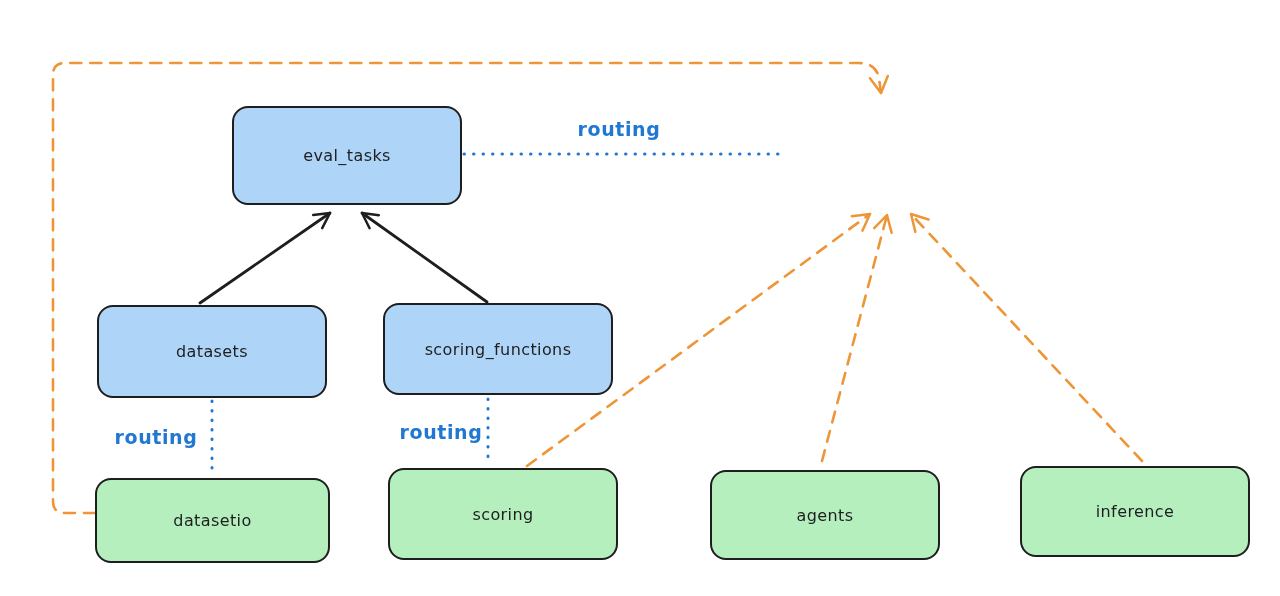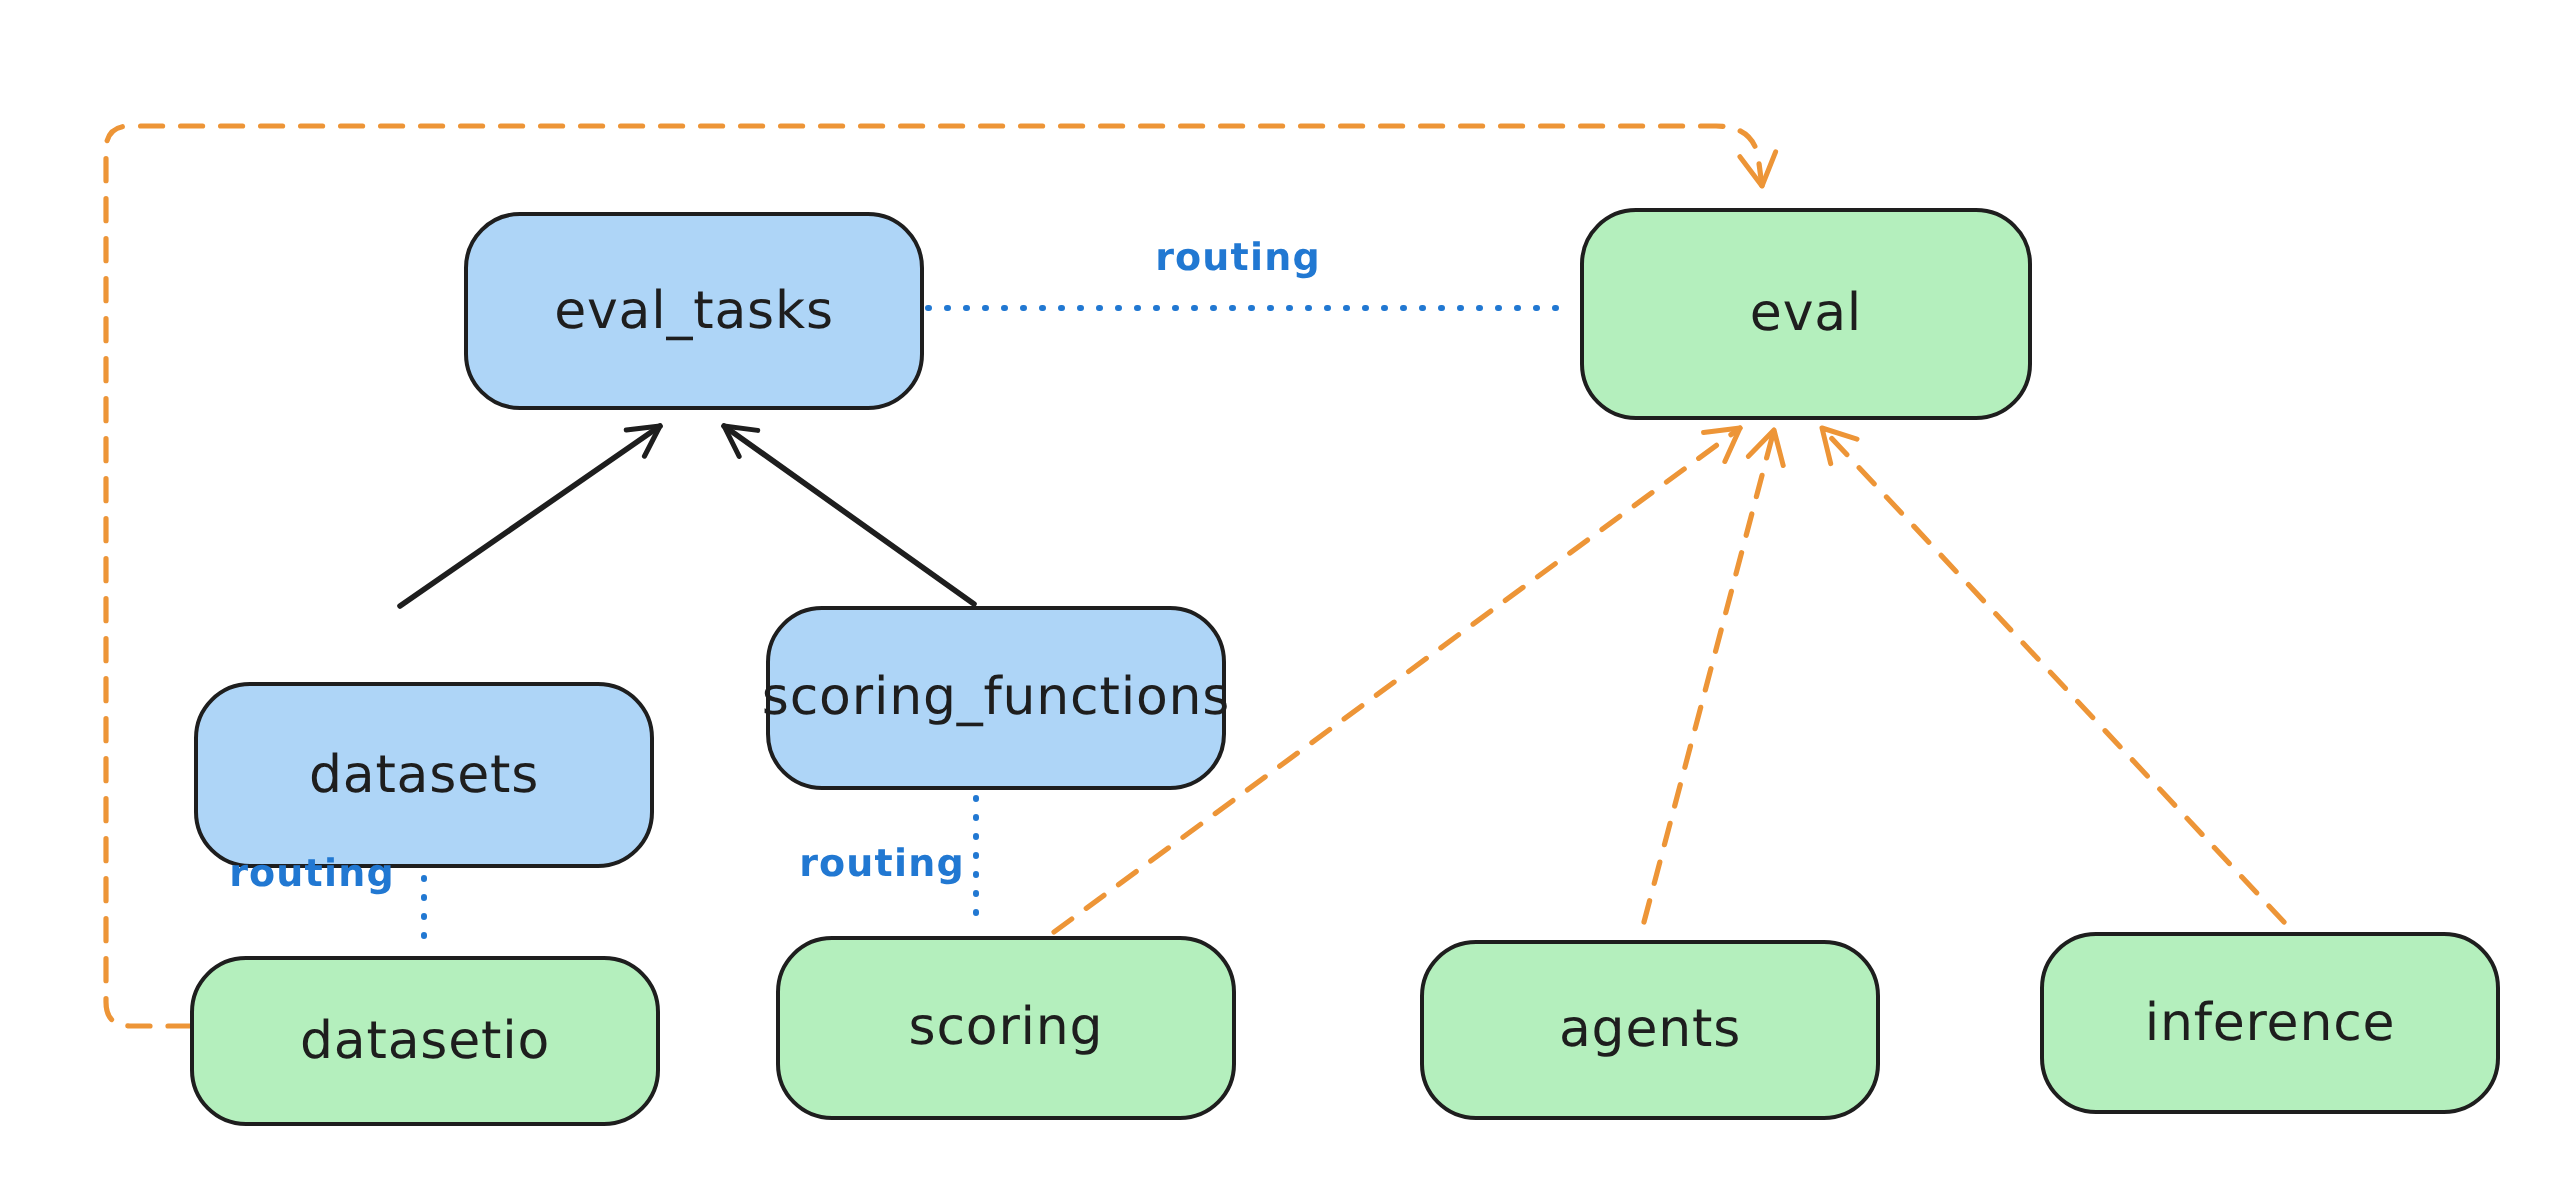--- a/index.html
+++ b/index.html
@@ -9,34 +9,34 @@
     height: 596px;
     background: #ffffff;
     font-family: "DejaVu Sans", sans-serif;
     overflow: hidden;
   }
   svg.edges { position: absolute; left: 0; top: 0; }
   .node {
     position: absolute;
     box-sizing: border-box;
     border: 2.5px solid #1e1e1e;
-    border-radius: 28px;
+    border-radius: 16px;
     display: flex;
     align-items: center;
     justify-content: center;
-    font-size: 26px;
+    font-size: 16px;
     color: #1e1e1e;
     letter-spacing: 0.4px;
   }
   .node-blue  { background: #aed5f7; }
   .node-green { background: #b4efbd; }
 
   .n-eval-tasks        { left: 232px; top: 106px; width: 230px; height: 99px; }
   .n-eval              { left: 790px; top: 104px; width: 226px; height: 106px; }
-  .n-datasets          { left: 97px;  top: 305px; width: 230px; height: 93px; margin-top: 36px; }
+  .n-datasets          { left: 97px;  top: 305px; width: 230px; height: 93px; }
   .n-scoring-functions { left: 383px; top: 303px; width: 230px; height: 92px; }
   .n-datasetio         { left: 95px;  top: 478px; width: 235px; height: 85px; }
   .n-scoring           { left: 388px; top: 468px; width: 230px; height: 92px; }
   .n-agents            { left: 710px; top: 470px; width: 230px; height: 90px; }
   .n-inference         { left: 1020px; top: 466px; width: 230px; height: 91px; justify-content: center; }
 
   .edge-label {
     position: absolute;
     transform: translate(-50%, -50%);
     color: #2178d2;
@@ -74,23 +74,20 @@
 
     <path d="M95 513 L65 513 Q53 513 53 501 L53 75 Q53 63 65 63 L858 63 Q876 63 879 78 L881 93" fill="none" stroke="#ed9537" stroke-width="2.6" stroke-linecap="round" stroke-dasharray="11 9" marker-end="url(#arrow-orange)"></path>
     <path d="M527 466 L870 214" fill="none" stroke="#ed9537" stroke-width="2.6" stroke-linecap="round" stroke-dasharray="11 9" marker-end="url(#arrow-orange)"></path>
     <path d="M822 461 L887 215" fill="none" stroke="#ed9537" stroke-width="2.6" stroke-linecap="round" stroke-dasharray="11 9" marker-end="url(#arrow-orange)"></path>
     <path d="M1142 461 L911 214" fill="none" stroke="#ed9537" stroke-width="2.6" stroke-linecap="round" stroke-dasharray="11 9" marker-end="url(#arrow-orange)"></path>
   </svg>
 
   <div class="node node-blue n-eval-tasks">
     <span>eval_tasks</span>
   </div>
-  <div class="node node-green n-eval">
-    <span>eval</span>
-  </div>
   <div class="node node-blue n-datasets">
     <span>datasets</span>
   </div>
   <div class="node node-blue n-scoring-functions">
     <span>scoring_functions</span>
   </div>
   <div class="node node-green n-datasetio">
     <span>datasetio</span>
   </div>
   <div class="node node-green n-scoring">

